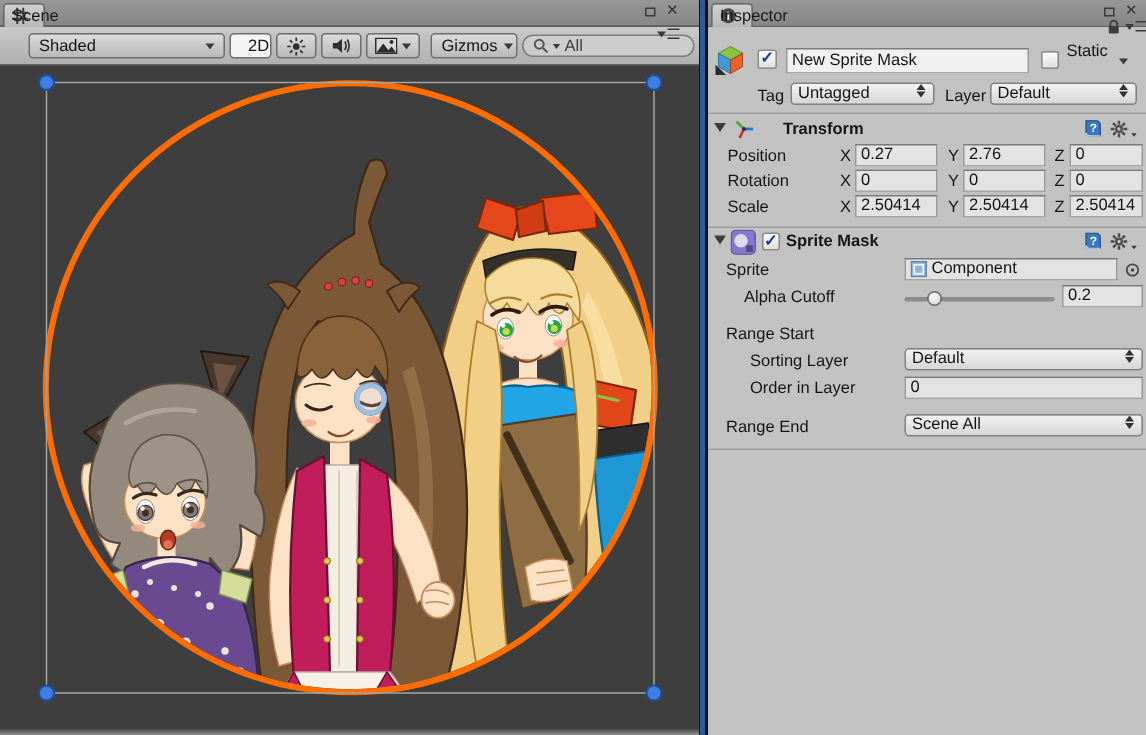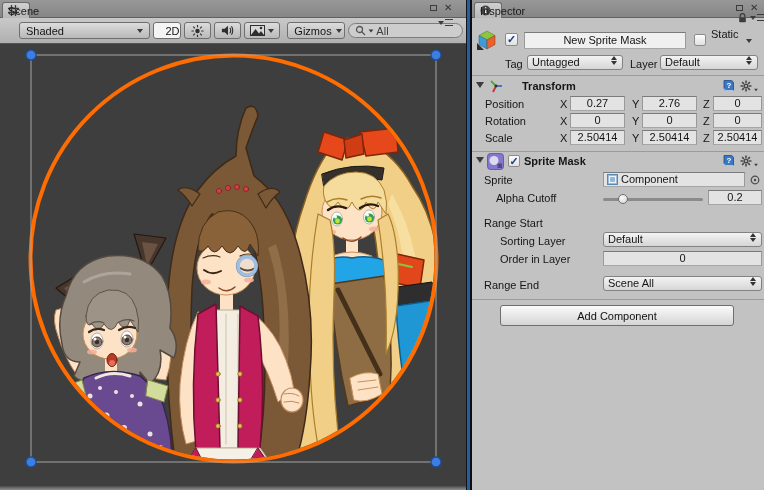--- a/index.html
+++ b/index.html
@@ -41,21 +41,21 @@
              background:linear-gradient(90deg,#10151c 0,#10151c 1px,#2a5c9c 1px,#2a5c9c 4px,#0b0f15 4px,#0b0f15 6px); }
 
   
   .inspector { position:absolute; left:472px; top:0; width:292px; height:490px; background:#c2c2c2; }
   .insp-body { position:absolute; left:0; top:18px; width:292px; height:472px; }
   .hairline { position:absolute; left:0; width:292px; height:1px; background:#9b9b9b; }
   .lbl { position:absolute; font-size:11px; color:#161616; white-space:nowrap; }
   .bold { font-weight:bold; }
   .field { position:absolute; height:15px; background:#e3e3e3; border:1px solid;
            border-color:#7a7a7a #999 #a6a6a6; padding:0 3px; font-size:11px; line-height:13px;
-           color:#141414; overflow:hidden;text-align:center; }
+           color:#141414; overflow:hidden; }
   .namefield { background:#f0f0f0; }
   .popup { position:absolute; height:15px; background:linear-gradient(#f3f3f3,#d6d6d6);
            border:1px solid #828282; border-radius:3px; display:flex; align-items:flex-start;
            padding:0 4px; font-size:11px; color:#141414; }
   .popup .spring { flex:1; }
   .dd-arrows { width:7px; height:9px; position:relative; }
   .dd-arrows:before { content:""; position:absolute; left:0; top:0; border-left:3.5px solid transparent;
                       border-right:3.5px solid transparent; border-bottom:4px solid #333; }
   .dd-arrows:after { content:""; position:absolute; left:0; bottom:0; border-left:3.5px solid transparent;
                      border-right:3.5px solid transparent; border-top:4px solid #333; }
@@ -464,17 +464,16 @@
 
       <span class="lbl" style="left:12px; top:261px;">Range End</span>
       <div class="popup" style="left:131px; top:258px; width:159px;">
         <span>Scene All</span>
         <span class="spring"></span>
           <span class="dd-arrows"></span>
       </div>
 
       <div class="hairline" style="top:281px;"></div>
 
-      <div class="addcomp" style="left:28px; top:287px; width:234px;">Add Component</div>
     </div>
   </div>
 
 </div>
 
 </body></html>

